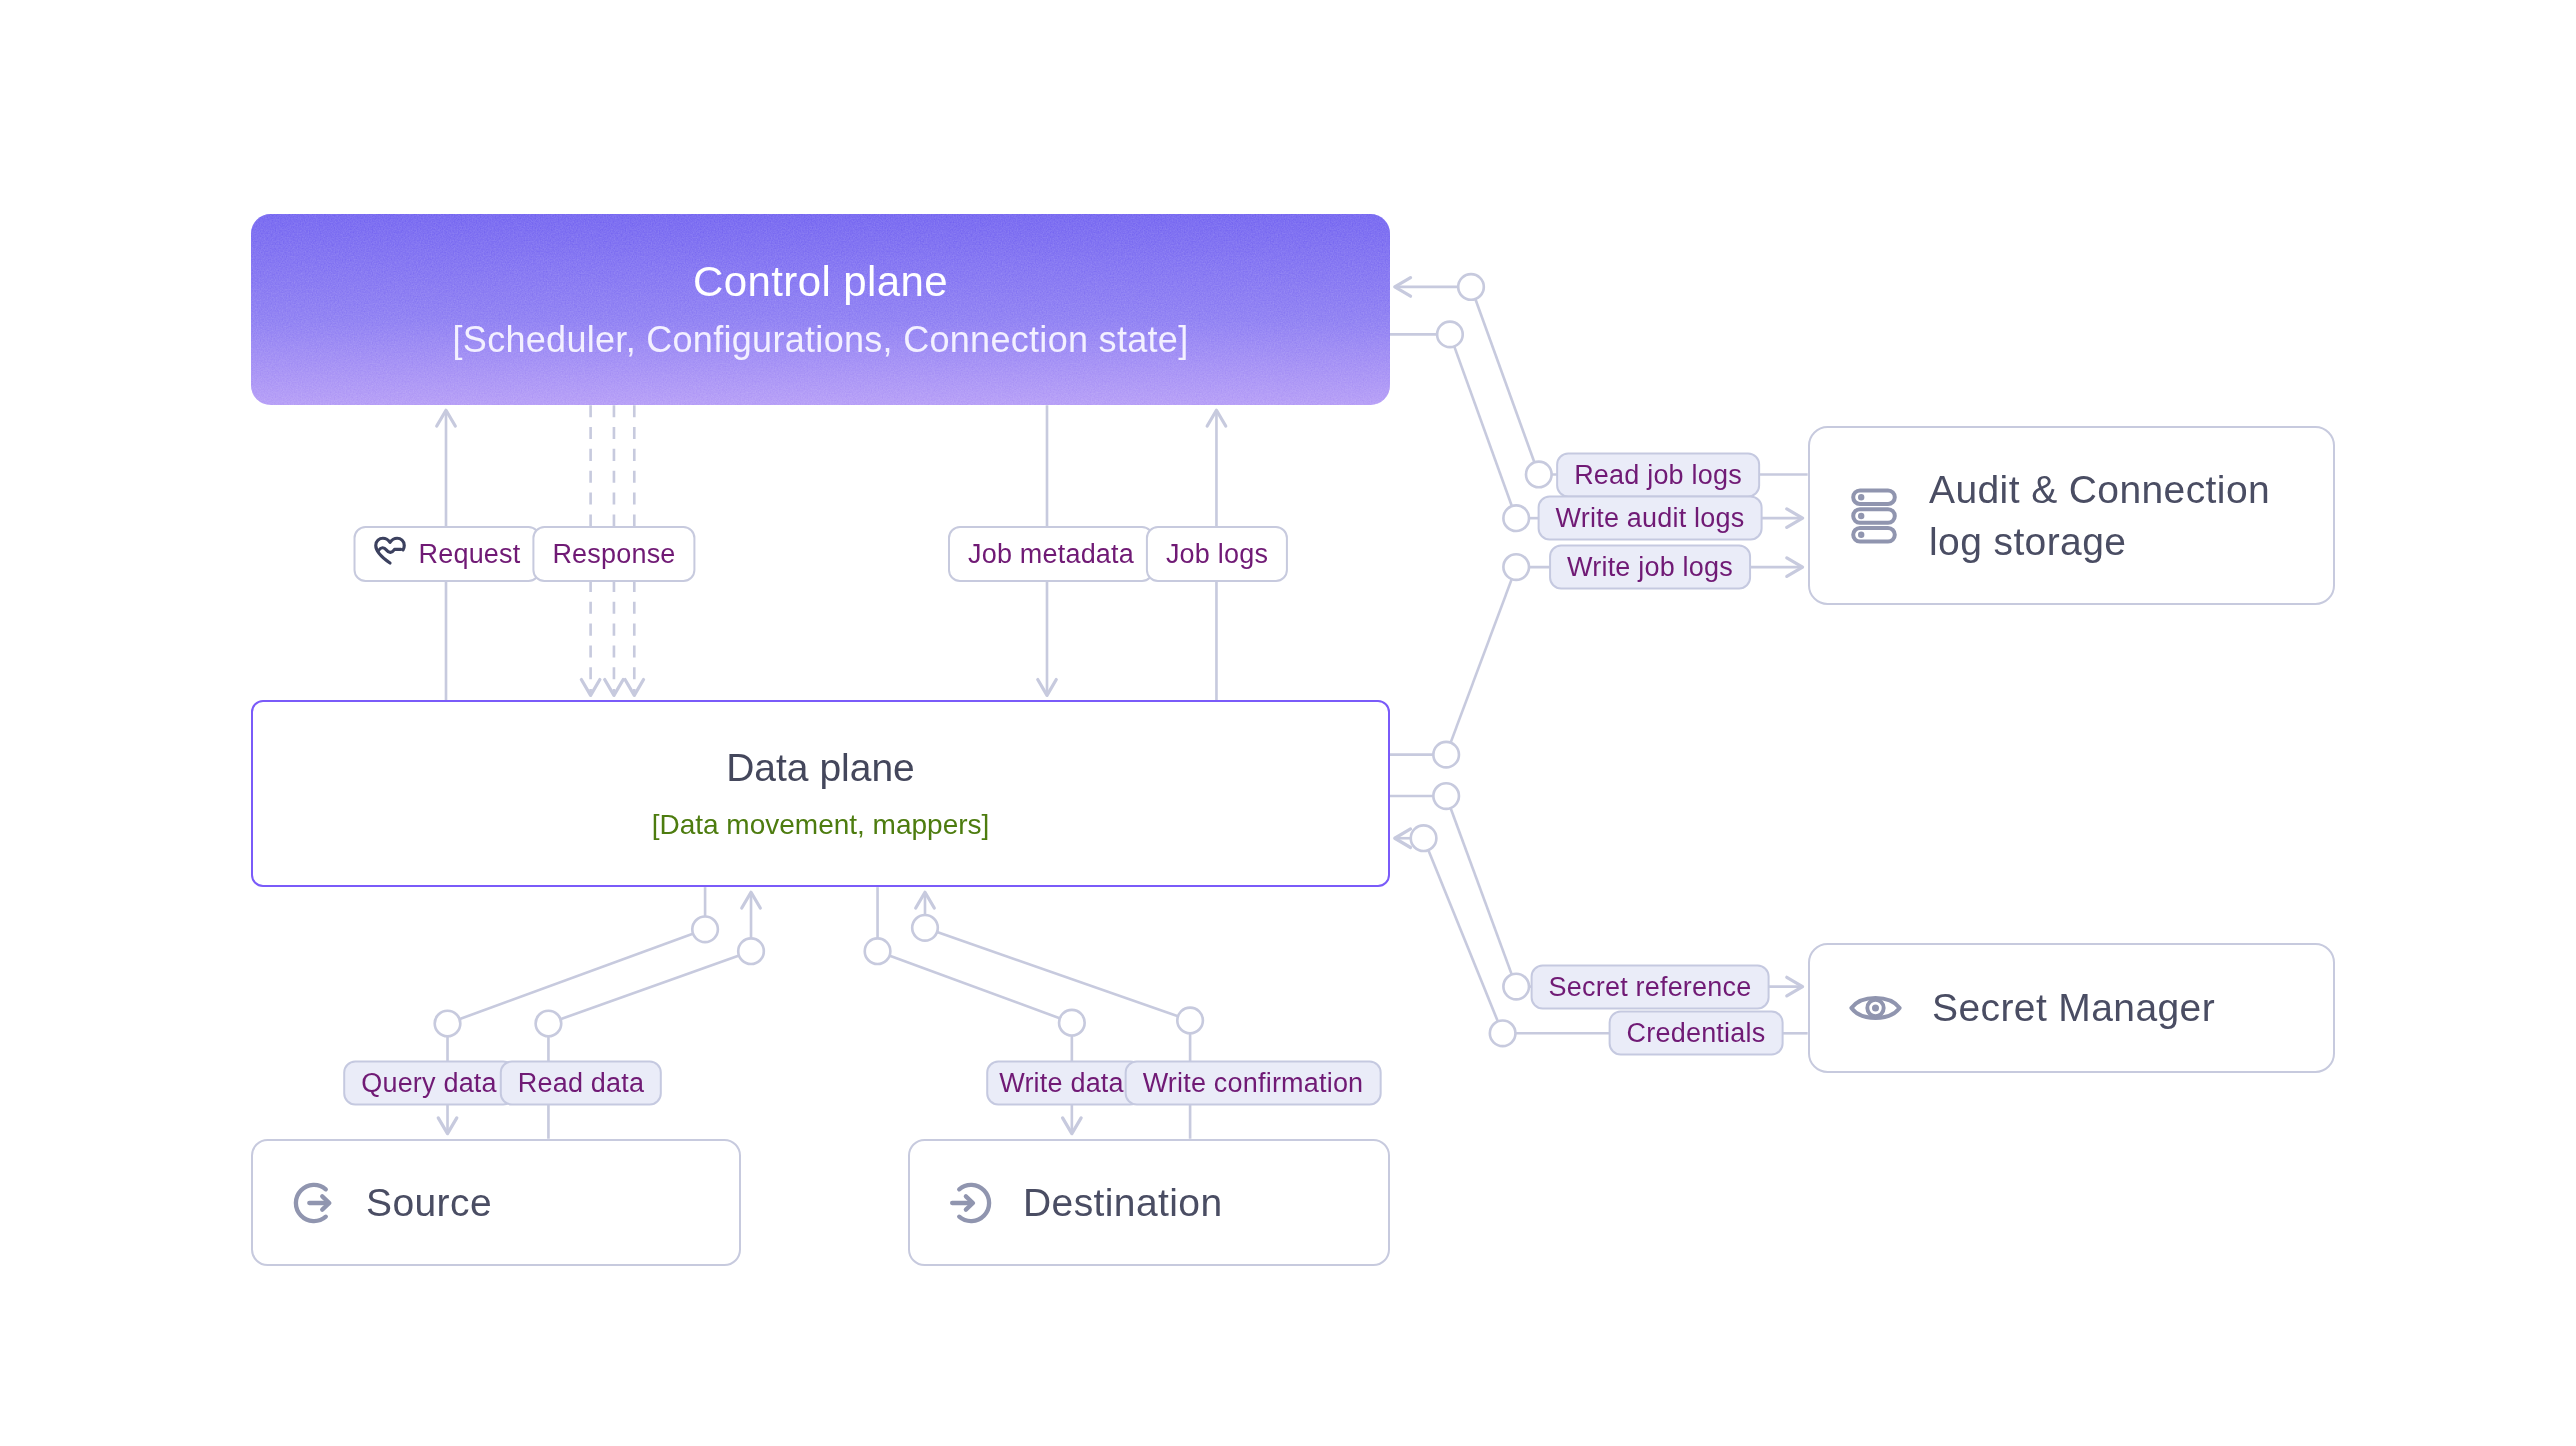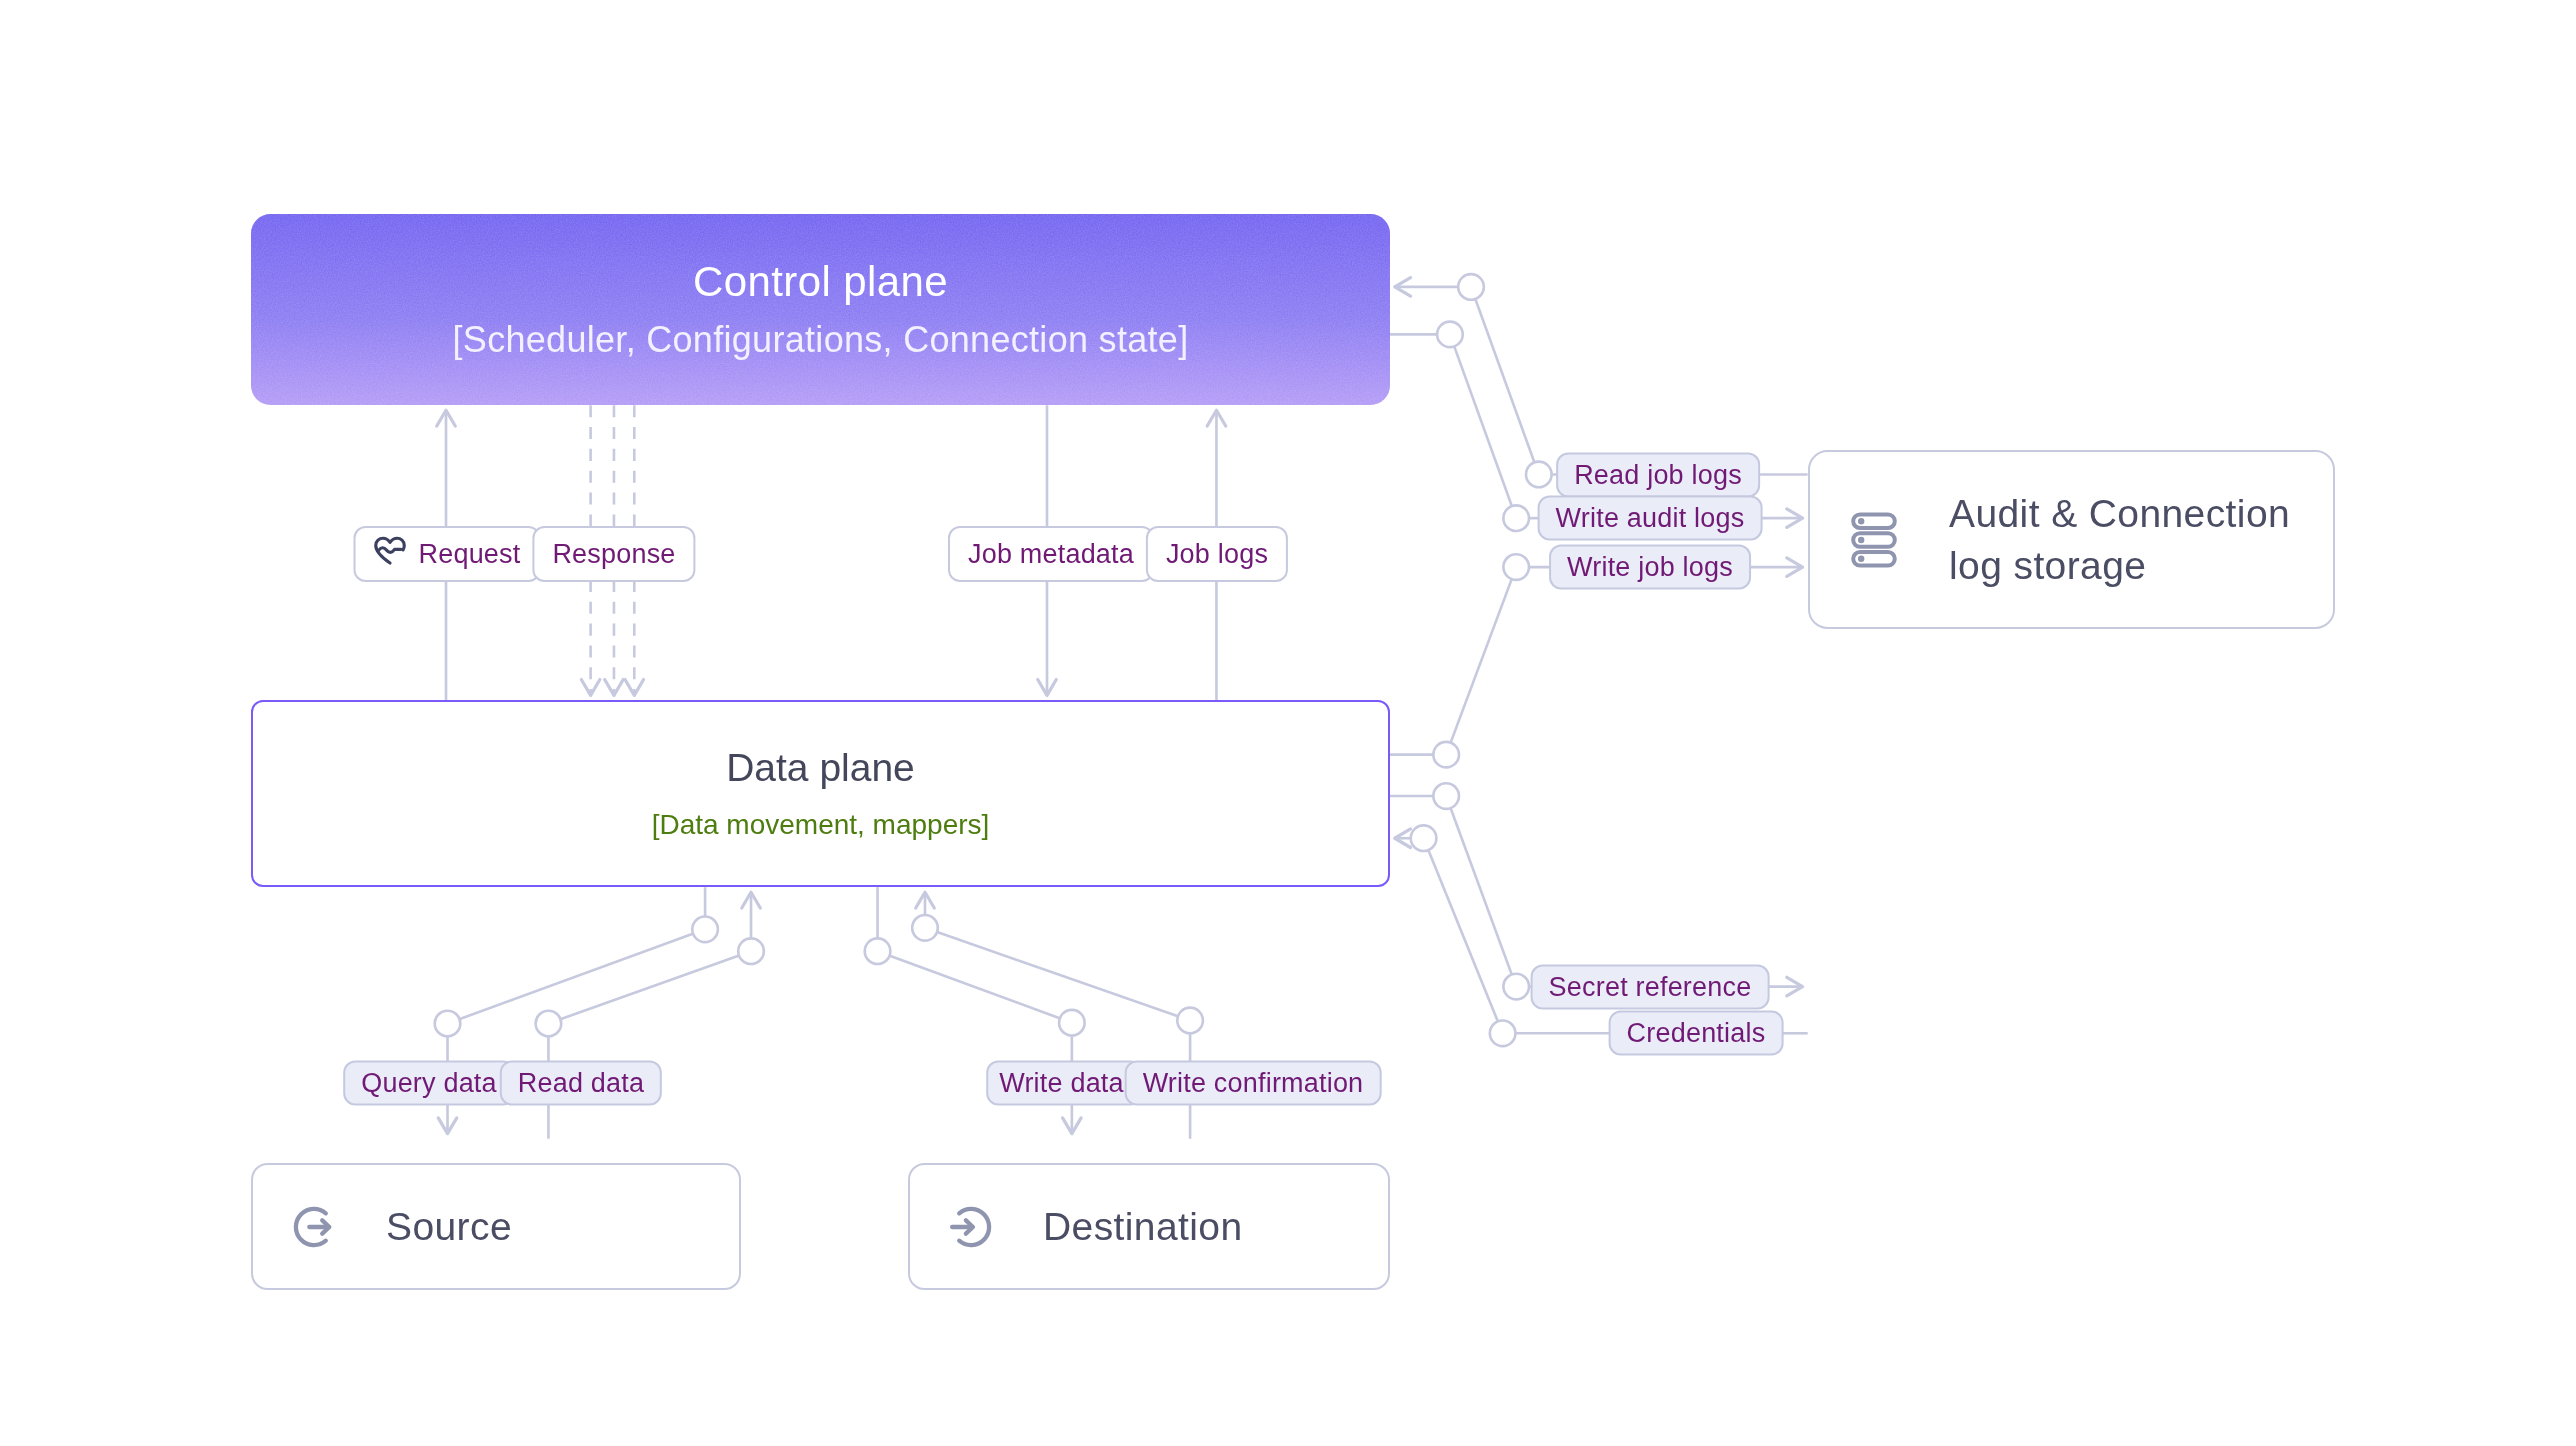--- a/index.html
+++ b/index.html
@@ -13,21 +13,21 @@
   .control{border:none;border-radius:19.6px;background:linear-gradient(180deg,#6c5cf0 0%,#8676f2 55%,#b096f6 100%);
            flex-direction:column;justify-content:center;gap:13.6px;overflow:hidden;}
   .control .noise{position:absolute;inset:0;width:100%;height:100%;opacity:.5;}
   .control .ctitle{position:relative;font-size:42px;font-weight:500;color:#ffffff;letter-spacing:0.4px;}
   .control .csub{position:relative;font-size:36px;font-weight:400;color:#f3f0ff;letter-spacing:0.3px;}
 
   .dataplane{border:2.3px solid #7a5bf9;border-radius:12px;flex-direction:column;justify-content:center;gap:19.6px;}
   .dataplane .ctitle{font-size:39px;font-weight:500;color:#44475c;}
   .dataplane .csub{font-size:28px;font-weight:400;color:#4d7c0f;}
 
-  .leaf{border-radius:16.6px;padding:0 0 0 39px;gap:50px;margin-top:24px;}
+  .leaf{border-radius:16.6px;padding:0 0 0 39px;gap:30px;}
   .leaf .icon{flex:0 0 auto;display:flex;align-items:center;justify-content:center;}
 
   .chip{position:absolute;transform:translate(-50%,-50%);box-sizing:border-box;display:flex;align-items:center;justify-content:center;
         white-space:nowrap;border-radius:12px;font-size:27px;color:#701a75;letter-spacing:0.2px;}
   .chip.white{background:#ffffff;border:2.3px solid #c7cade;height:56px;padding:0 18px;gap:12px;}
   .chip.lav{background:#eaecf8;border:2.3px solid #c5c9e0;height:45px;padding:0 16px;}
 </style>
 </head>
 <body>
 
@@ -164,20 +164,30 @@
         <rect x="4" y="26.5" width="52" height="17" rx="8.5"></rect>
         <rect x="4" y="50" width="52" height="17" rx="8.5"></rect>
         <circle cx="14" cy="11.5" r="1.5" fill="#9095af"></circle>
         <circle cx="14" cy="35" r="1.5" fill="#9095af"></circle>
         <circle cx="14" cy="58.5" r="1.5" fill="#9095af"></circle>
       </svg>
     </span>
     <div class="ntitle" style="max-width:392px;">Audit &amp; Connection log storage</div>
   </div>
 
+  <div class="node leaf" style="left:1808px;top:943px;width:527px;height:130px;border-radius:19.6px;">
+    <span class="icon">
+      <svg width="53" height="38" viewBox="0 0 68 48" fill="none" stroke="#9095af" stroke-width="5" stroke-linejoin="round">
+        <path d="M3 24 C16 7 52 7 65 24 C52 41 16 41 3 24 Z"></path>
+        <circle cx="34" cy="24" r="10.5"></circle>
+        <circle cx="34" cy="24" r="4.5" fill="#9095af" stroke="none"></circle>
+      </svg>
+    </span>
+    <div class="ntitle">Secret Manager</div>
+  </div>
 
   <div class="chip white" style="left:447px;top:554px;">
     <span class="icon">
       <svg width="33" height="30" viewBox="0 0 44 40" fill="none" stroke="#3c415f" stroke-width="4.2" stroke-linecap="round" stroke-linejoin="round">
         <path d="M22 36 C10.5 28 3 20 3 12.5 C3 6.5 7.8 3 12.5 3 C16.5 3 19.8 5.2 22 8.5 C24.2 5.2 27.5 3 31.5 3 C36.2 3 41 6.5 41 12.5 C41 14.6 40.4 16.6 39.3 18.6"></path>
         <path d="M6.5 19.5 C10 14.5 14 14.5 17.2 18.7 C20.4 22.9 24.6 22.9 28 17.8 L36.5 17.8"></path>
       </svg>
     </span>
     <span>Request</span>
   </div>

